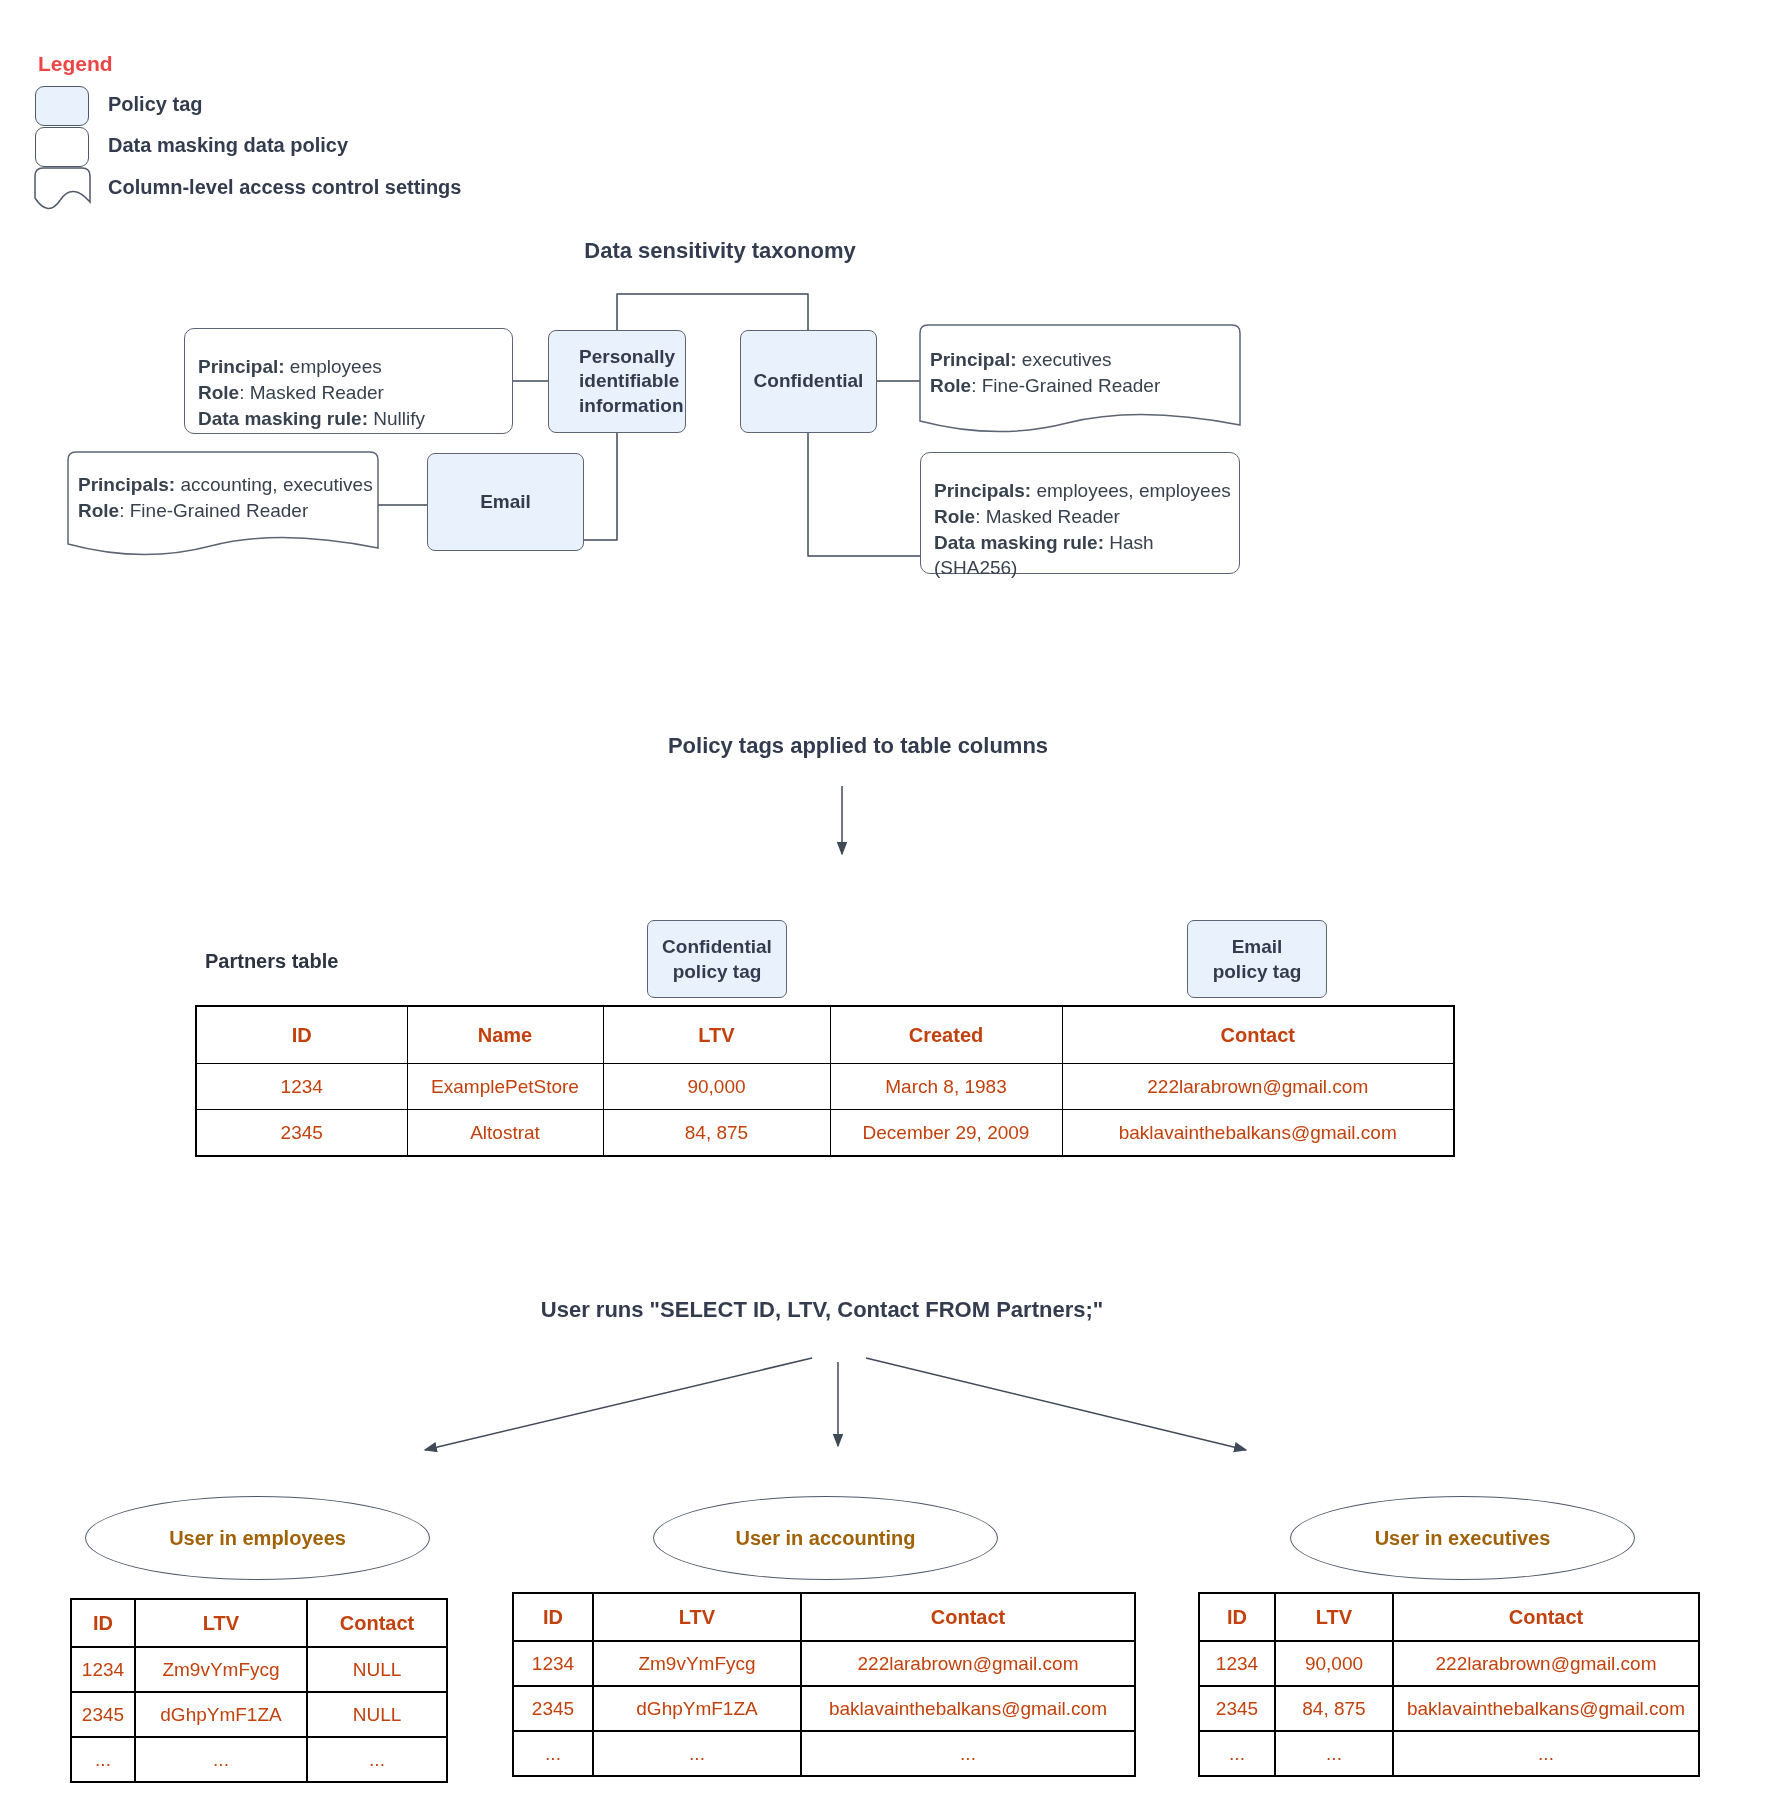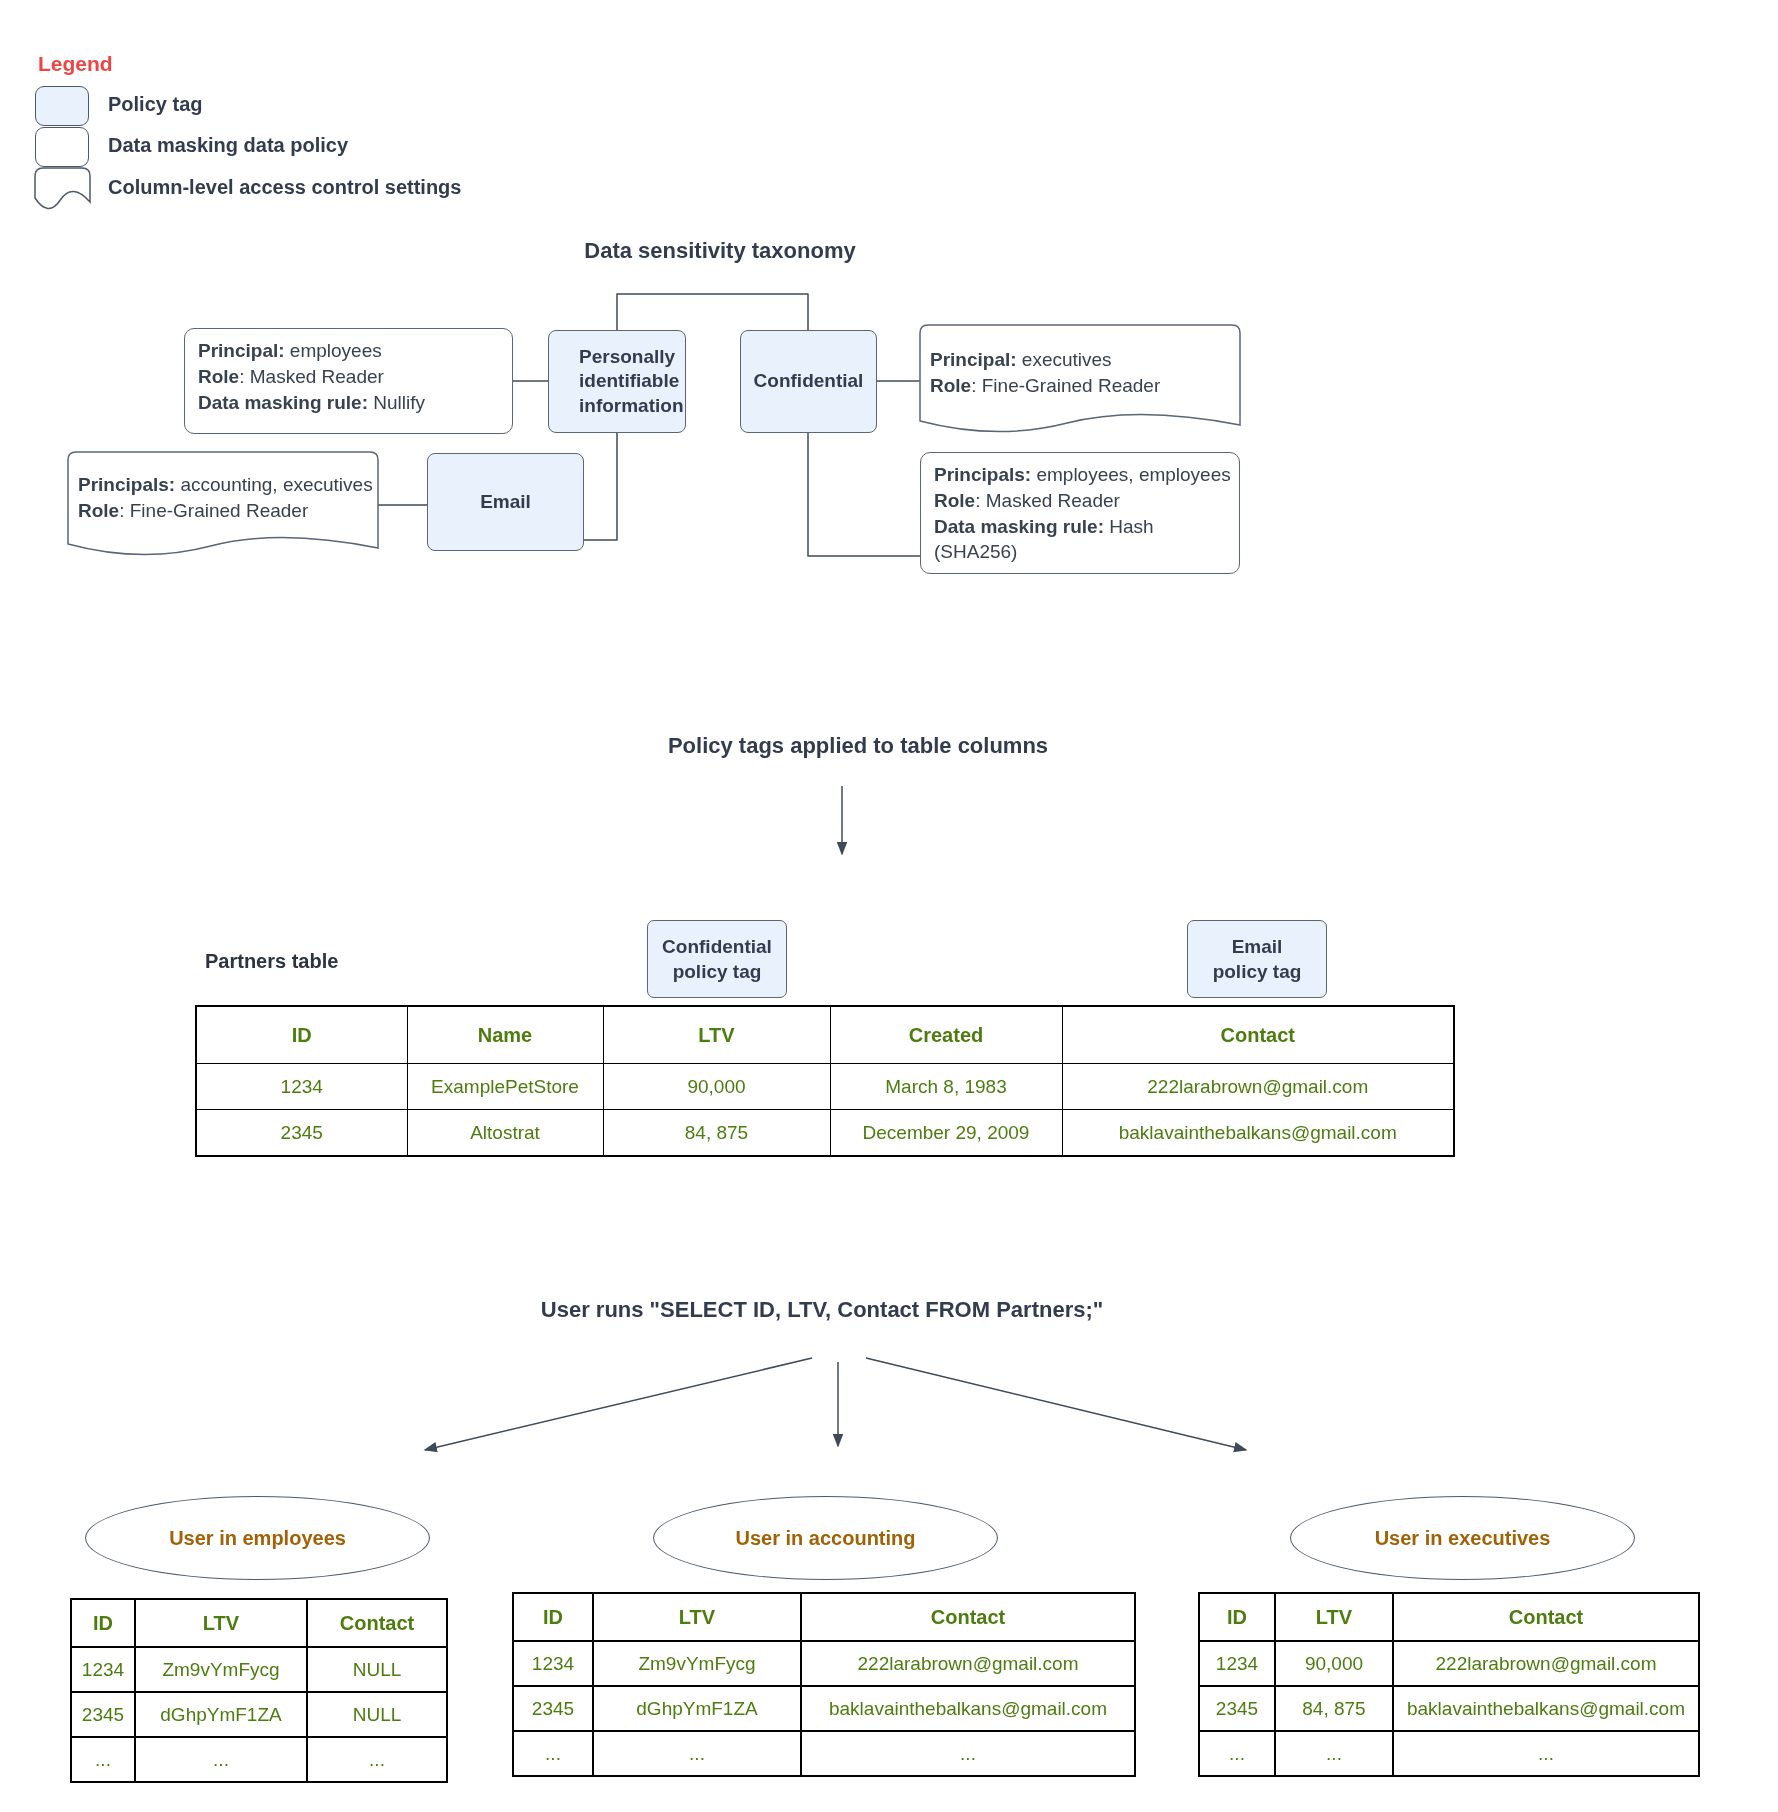--- a/index.html
+++ b/index.html
@@ -10,34 +10,34 @@
              color:#333c4e;white-space:nowrap}
   .legend-title{position:absolute;font-size:21px;font-weight:bold;color:#ef4444}
   .legend-label{position:absolute;font-size:20px;font-weight:bold;color:#333c4e;white-space:nowrap}
   .swatch{position:absolute;width:52px;height:38px;border:1.5px solid #4d5969;border-radius:9px;background:#fff}
   .swatch.blue{background:#e9f1fc}
   .node{position:absolute;background:#e9f1fc;border:1.5px solid #5b6575;border-radius:8px;
         display:flex;align-items:center;justify-content:center;font-weight:bold;font-size:19px;
         color:#333c4e;text-align:center;line-height:1.28;box-sizing:border-box}
   .node.left-align{justify-content:flex-start;text-align:left;padding-left:30px}
   .policy{position:absolute;background:#fff;border:1.5px solid #5b6575;border-radius:10px;
-          font-size:19px;line-height:1.36;padding:9px 0 0 13px;color:#38424f;box-sizing:border-box}
+          font-size:19px;line-height:1.36;padding:25px 0 0 13px;color:#38424f;box-sizing:border-box}
   .b{font-weight:bold}
   .doc{position:absolute}
   .doc-svg{position:absolute;left:0;top:0;overflow:visible}
   .doc-content{position:relative;font-size:19px;line-height:1.36;padding:20px 0 0 10px;color:#38424f}
   .tag{position:absolute;background:#e9f1fc;border:1.5px solid #5b6575;border-radius:7px;
        text-align:center;font-weight:bold;font-size:19px;line-height:1.32;color:#333c4e;
        display:flex;flex-direction:column;justify-content:center;box-sizing:border-box}
   .plabel{position:absolute;font-weight:bold;font-size:20px;color:#2c3442;white-space:nowrap}
   .oval{position:absolute;border:1.5px solid #4d5969;border-radius:50%;background:#fff;
         display:flex;align-items:center;justify-content:center;font-size:20px;font-weight:bold;
         color:#a16207;box-sizing:border-box}
   table.dtable{position:absolute;border-collapse:collapse;table-layout:fixed;background:#fff;border:2px solid #000}
-  .dtable th,.dtable td{text-align:center;font-size:19px;color:#4d7c0f;padding:0 4px;overflow:hidden;white-space:nowrap}
+  .dtable th,.dtable td{text-align:center;font-size:19px;color:#c2410c;padding:0 4px;overflow:hidden;white-space:nowrap}
   .dtable th{font-weight:bold;font-size:20px}
   .ptable th,.ptable td{border:1px solid #000}
   .ptable th{height:56px}
   .ptable td{height:45px}
   .rtable th,.rtable td{border:2px solid #000}
   .rtable th{height:46px}
   .rtable td{height:43px}
 </style>
 </head>
 <body>

